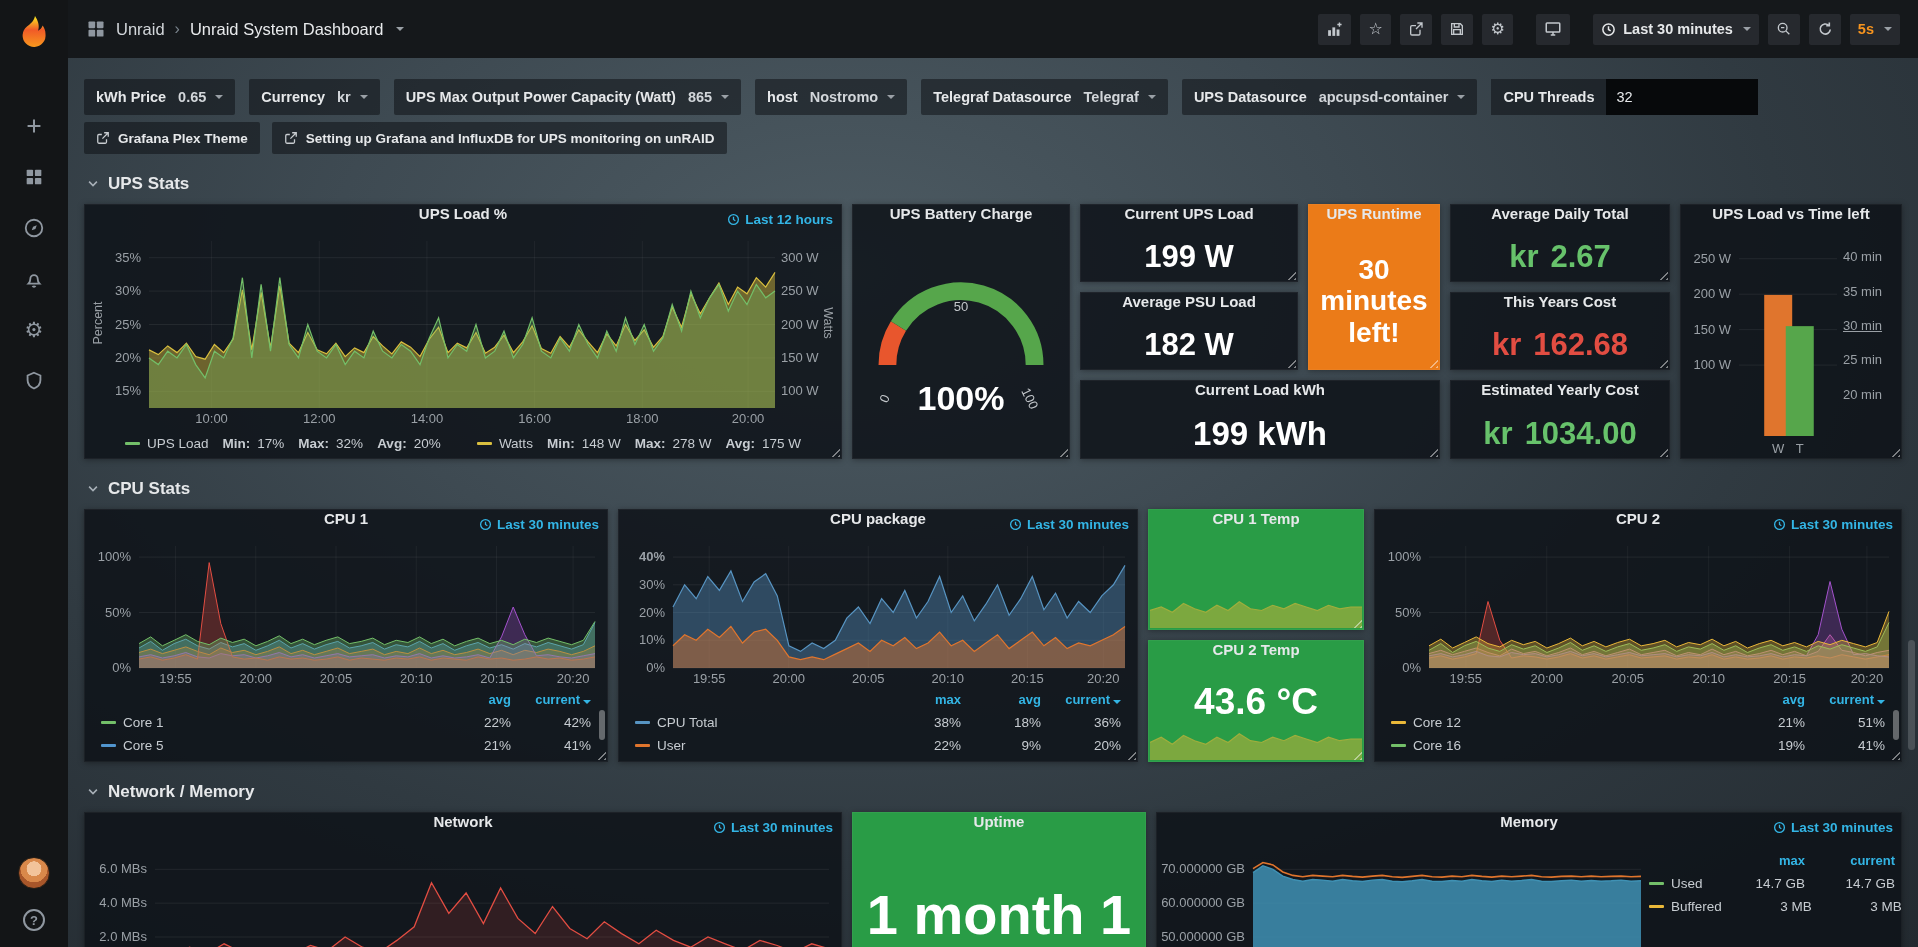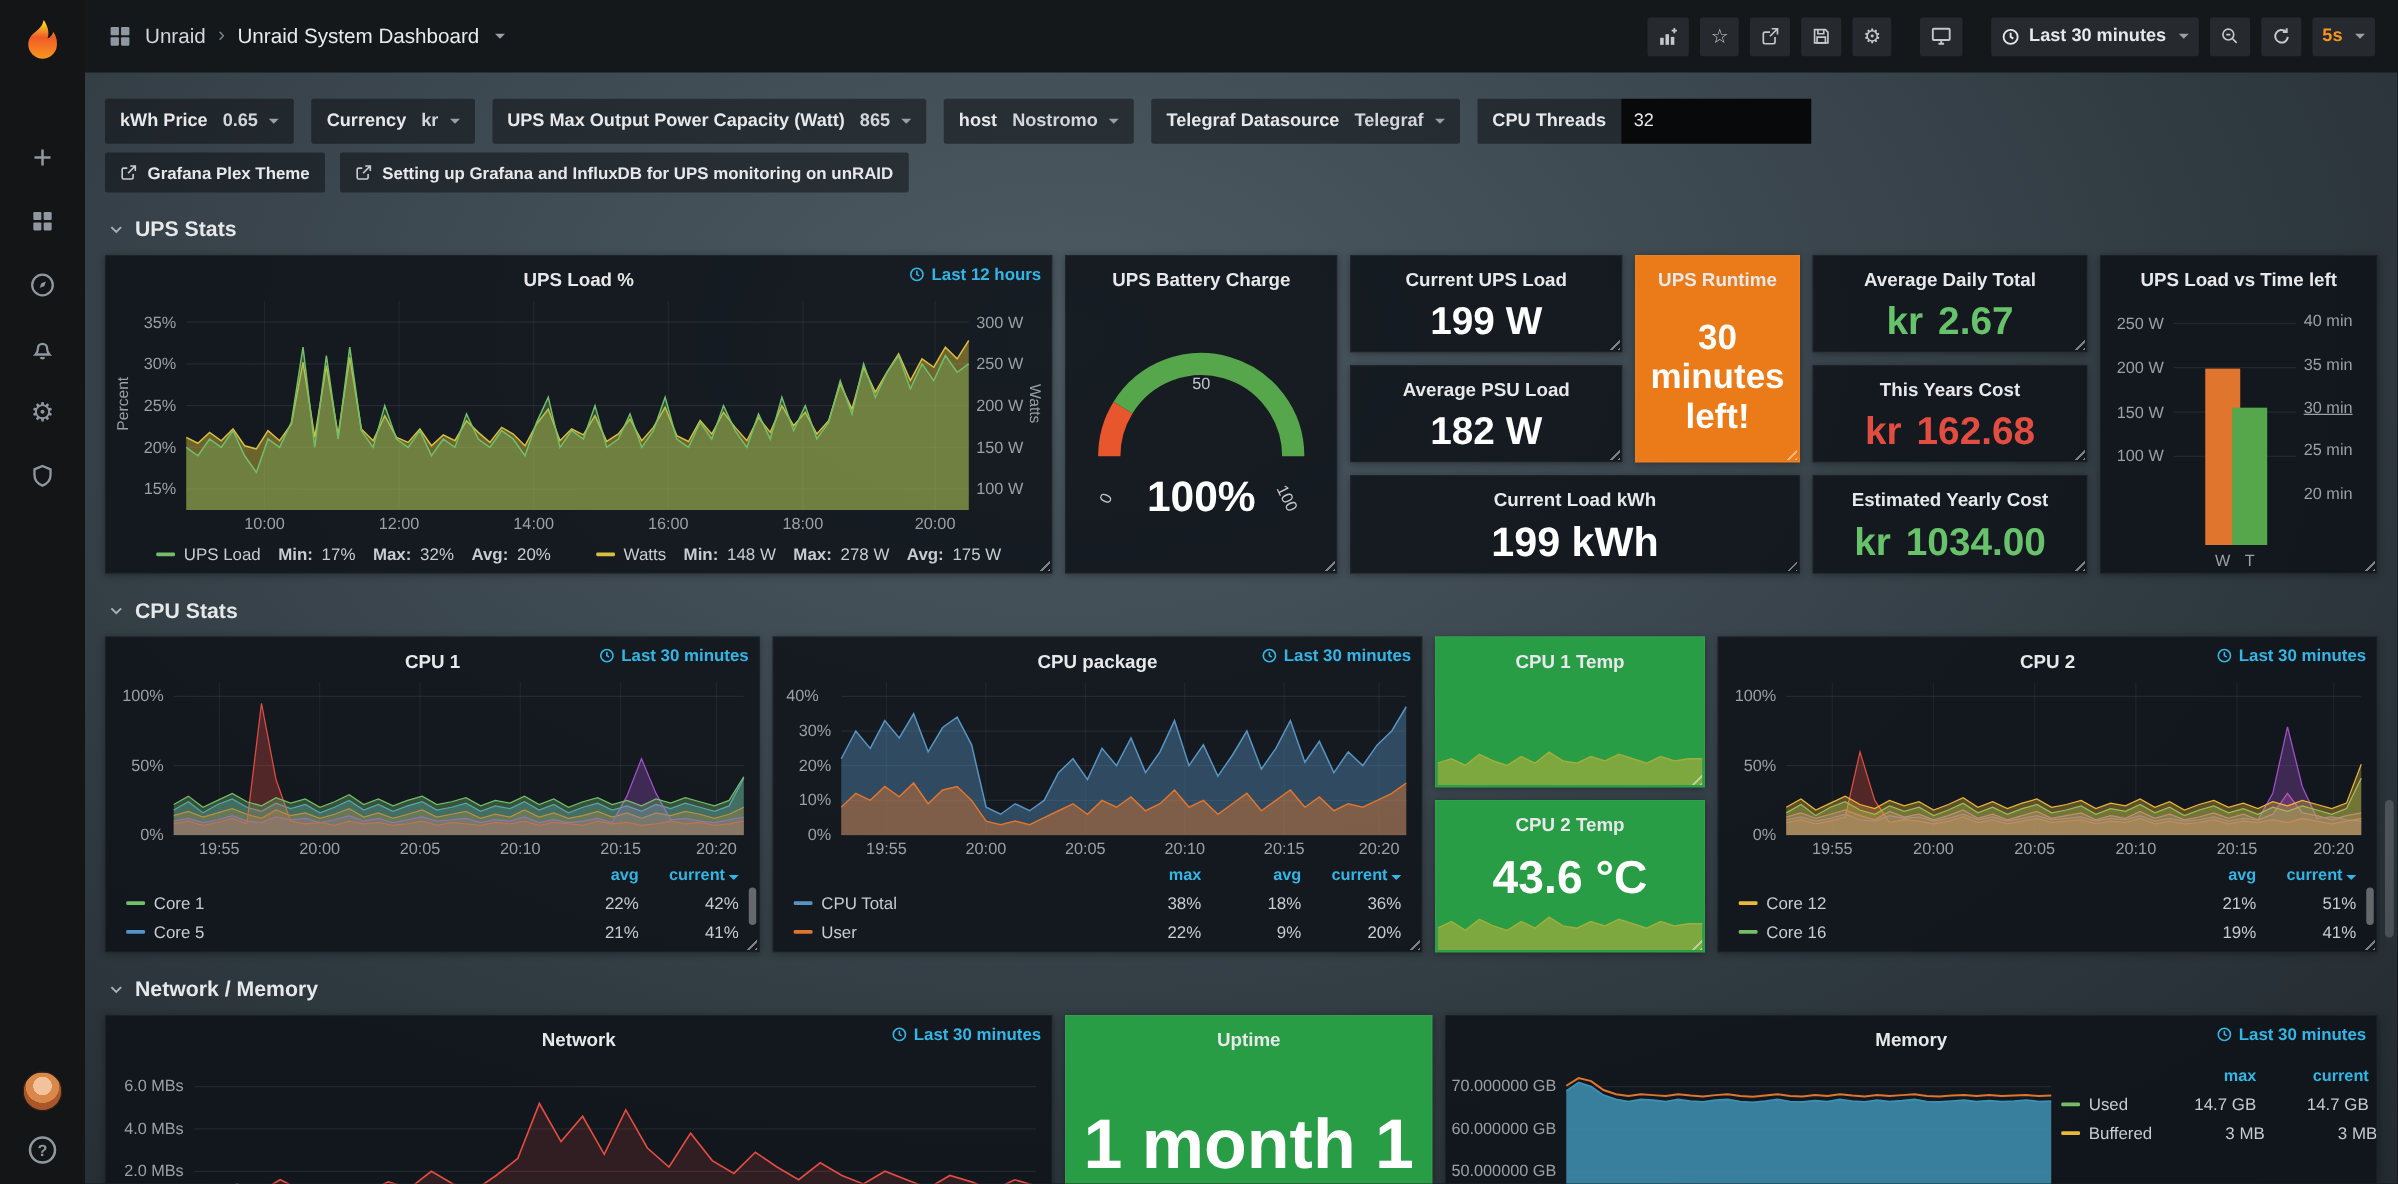--- a/index.html
+++ b/index.html
@@ -57,21 +57,21 @@
   .p-upsload{grid-area:1/1/4/2}.p-battery{grid-area:1/2/4/3}.p-curload{grid-area:1/3/2/4}
   .p-avgpsu{grid-area:2/3/3/4}.p-kwh{grid-area:3/3/4/5}.p-runtime{grid-area:1/4/3/5}
   .p-daily{grid-area:1/5/2/6}.p-years{grid-area:2/5/3/6}.p-yearly{grid-area:3/5/4/6}.p-bars{grid-area:1/6/4/7}
   .p-cpu1{grid-area:1/1/3/2}.p-pkg{grid-area:1/2/3/3}.p-t1{grid-area:1/3/2/4}.p-t2{grid-area:2/3/3/4}.p-cpu2{grid-area:1/4/3/5}
   .p-net{grid-area:1/1/2/2}.p-up{grid-area:1/2/2/3}.p-mem{grid-area:1/3/2/4}
 
   
   .panel{position:relative;background:rgba(14,19,25,0.86);border:1px solid rgba(255,255,255,0.045);box-shadow:0 1px 6px rgba(0,0,0,0.35);overflow:hidden}
   .panel.bg-green{background:var(--green-bg)}
   .panel.bg-orange{background:var(--orange-bg)}
-  .ph{height:28px;position:relative;display:flex;align-items:flex-end;justify-content:center;flex-shrink:0}
+  .ph{height:28px;position:relative;display:flex;align-items:flex-start;justify-content:center;flex-shrink:0}
   .ptitle{font-size:15px;font-weight:700;color:#e6e8ea;cursor:pointer;white-space:nowrap}
   .ptime{position:absolute;right:8px;top:0;height:28px;display:flex;align-items:center;gap:5px;color:var(--cyan);font-size:13.5px;font-weight:600;white-space:nowrap}
   .pbody{position:absolute;top:28px;left:0;right:0;bottom:0;display:flex}
   .pbody.col{flex-direction:column}
   .pbody.rowdir{flex-direction:row}
   .chart-box{flex:1;position:relative}
   .chart-box svg{position:absolute;left:0;top:0}
   .spark{position:absolute;left:1px;right:1px;bottom:1px;height:44px}
   .ytick{position:absolute;font-size:13px;color:#9aa0a6;white-space:nowrap}
   .xtick{position:absolute;bottom:2px;transform:translateX(-50%);font-size:13px;color:#9aa0a6;white-space:nowrap}
@@ -282,20 +282,27 @@
               <span class="caret"></span>
             </span>
         </div>
         <div class="var-chip">
           <span class="var-label">Telegraf Datasource</span>
           <span class="var-value">
               <span>Telegraf</span>
               <span class="caret"></span>
             </span>
         </div>
+        <div class="var-chip">
+          <span class="var-label">UPS Datasource</span>
+          <span class="var-value">
+              <span>apcupsd-container</span>
+              <span class="caret"></span>
+            </span>
+        </div>
         <div class="var-chip has-input">
           <span class="var-label">CPU Threads</span>
           <input class="var-input" value="32" style="">
         </div>
       </div>
 
       <div class="links">
         <div class="link-chip">
           <svg width="14" height="14" viewBox="0 0 24 24" fill="none" stroke="#c8ccd0" stroke-width="2.2">
             <path d="M14 3h7v7M21 3L11 13M18 14v5a2 2 0 0 1-2 2H5a2 2 0 0 1-2-2V8a2 2 0 0 1 2-2h5"></path>
@@ -609,21 +616,21 @@
                   <line x1="169.712" x2="169.712" y1="8" y2="130" stroke="rgba(255,255,255,0.05)" stroke-width="1"></line>
                   <line x1="249.264" x2="249.264" y1="8" y2="130" stroke="rgba(255,255,255,0.05)" stroke-width="1"></line>
                   <line x1="328.816" x2="328.816" y1="8" y2="130" stroke="rgba(255,255,255,0.05)" stroke-width="1"></line>
                   <line x1="408.368" x2="408.368" y1="8" y2="130" stroke="rgba(255,255,255,0.05)" stroke-width="1"></line>
                   <line x1="484.304" x2="484.304" y1="8" y2="130" stroke="rgba(255,255,255,0.05)" stroke-width="1"></line>
                   <path d="M54.0,69.0L65.6,46.8L77.2,60.7L88.8,38.5L100.4,52.4L111.9,33.0L123.5,63.5L135.1,44.0L146.7,35.7L158.3,57.9L169.9,107.8L181.5,113.4L193.1,105.0L204.7,110.6L216.3,102.3L227.8,80.1L239.4,69.0L251.0,85.6L262.6,60.7L274.2,74.5L285.8,52.4L297.4,80.1L309.0,63.5L320.6,38.5L332.2,74.5L343.7,57.9L355.3,82.9L366.9,66.2L378.5,46.8L390.1,77.3L401.7,60.7L413.3,38.5L424.9,71.8L436.5,55.1L448.1,80.1L459.6,63.5L471.2,74.5L482.8,57.9L494.4,46.8L506.0,27.4L506,130L54,130Z" fill="#5794c2" fill-opacity="0.4" stroke="none"></path>
                   <path d="M54.0,69.0L65.6,46.8L77.2,60.7L88.8,38.5L100.4,52.4L111.9,33.0L123.5,63.5L135.1,44.0L146.7,35.7L158.3,57.9L169.9,107.8L181.5,113.4L193.1,105.0L204.7,110.6L216.3,102.3L227.8,80.1L239.4,69.0L251.0,85.6L262.6,60.7L274.2,74.5L285.8,52.4L297.4,80.1L309.0,63.5L320.6,38.5L332.2,74.5L343.7,57.9L355.3,82.9L366.9,66.2L378.5,46.8L390.1,77.3L401.7,60.7L413.3,38.5L424.9,71.8L436.5,55.1L448.1,80.1L459.6,63.5L471.2,74.5L482.8,57.9L494.4,46.8L506.0,27.4" fill="none" stroke="#5794c2" stroke-width="1.2"></path>
                   <path d="M54.0,107.8L65.6,96.7L77.2,102.3L88.8,91.2L100.4,99.5L111.9,88.4L123.5,105.0L135.1,94.0L146.7,91.2L158.3,102.3L169.9,118.9L181.5,121.7L193.1,118.9L204.7,121.7L216.3,116.1L227.8,110.6L239.4,105.0L251.0,113.4L262.6,102.3L274.2,107.8L285.8,99.5L297.4,110.6L309.0,105.0L320.6,94.0L332.2,107.8L343.7,102.3L355.3,113.4L366.9,105.0L378.5,96.7L390.1,110.6L401.7,102.3L413.3,94.0L424.9,107.8L436.5,99.5L448.1,110.6L459.6,105.0L471.2,107.8L482.8,102.3L494.4,96.7L506.0,88.4L506,130L54,130Z" fill="#e0752d" fill-opacity="0.45" stroke="none"></path>
                   <path d="M54.0,107.8L65.6,96.7L77.2,102.3L88.8,91.2L100.4,99.5L111.9,88.4L123.5,105.0L135.1,94.0L146.7,91.2L158.3,102.3L169.9,118.9L181.5,121.7L193.1,118.9L204.7,121.7L216.3,116.1L227.8,110.6L239.4,105.0L251.0,113.4L262.6,102.3L274.2,107.8L285.8,99.5L297.4,110.6L309.0,105.0L320.6,94.0L332.2,107.8L343.7,102.3L355.3,113.4L366.9,105.0L378.5,96.7L390.1,110.6L401.7,102.3L413.3,94.0L424.9,107.8L436.5,99.5L448.1,110.6L459.6,105.0L471.2,107.8L482.8,102.3L494.4,96.7L506.0,88.4" fill="none" stroke="#e0752d" stroke-width="1.2"></path>
                 </svg>
-                <span class="ytick" style="top: 11.0909px; left: 0px; width: 46px; text-align: center;">40%</span>
+                <span class="ytick" style="top: 11.0909px; left: 0px; width: 46px; text-align: right; font-weight: bold;">40%</span>
                 <span class="ytick" style="top: 38.8182px; left: 0px; width: 46px; text-align: right;">30%</span>
                 <span class="ytick" style="top: 66.5455px; left: 0px; width: 46px; text-align: right;">20%</span>
                 <span class="ytick" style="top: 94.2727px; left: 0px; width: 46px; text-align: right;">10%</span>
                 <span class="ytick" style="top: 122px; left: 0px; width: 46px; text-align: right;">0%</span>
                 <span class="xtick" style="left: 90.16px;">19:55</span>
                 <span class="xtick" style="left: 169.712px;">20:00</span>
                 <span class="xtick" style="left: 249.264px;">20:05</span>
                 <span class="xtick" style="left: 328.816px;">20:10</span>
                 <span class="xtick" style="left: 408.368px;">20:15</span>
                 <span class="xtick" style="left: 484.304px;">20:20</span>

